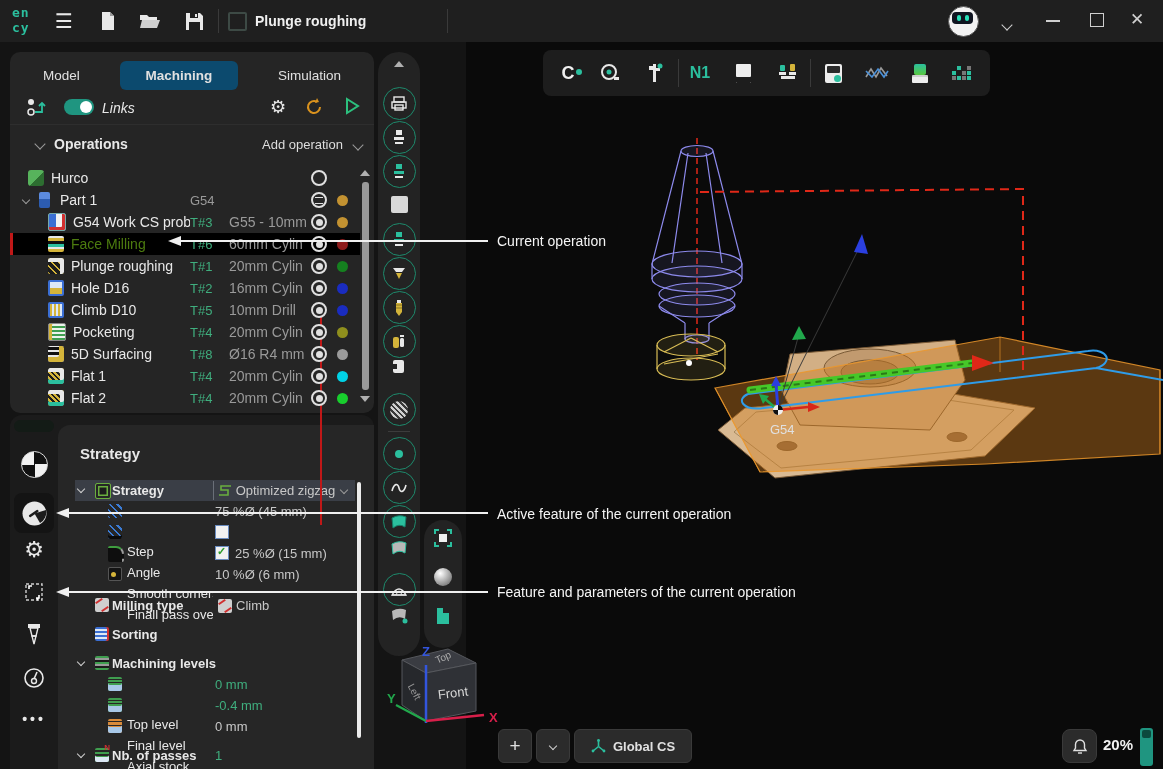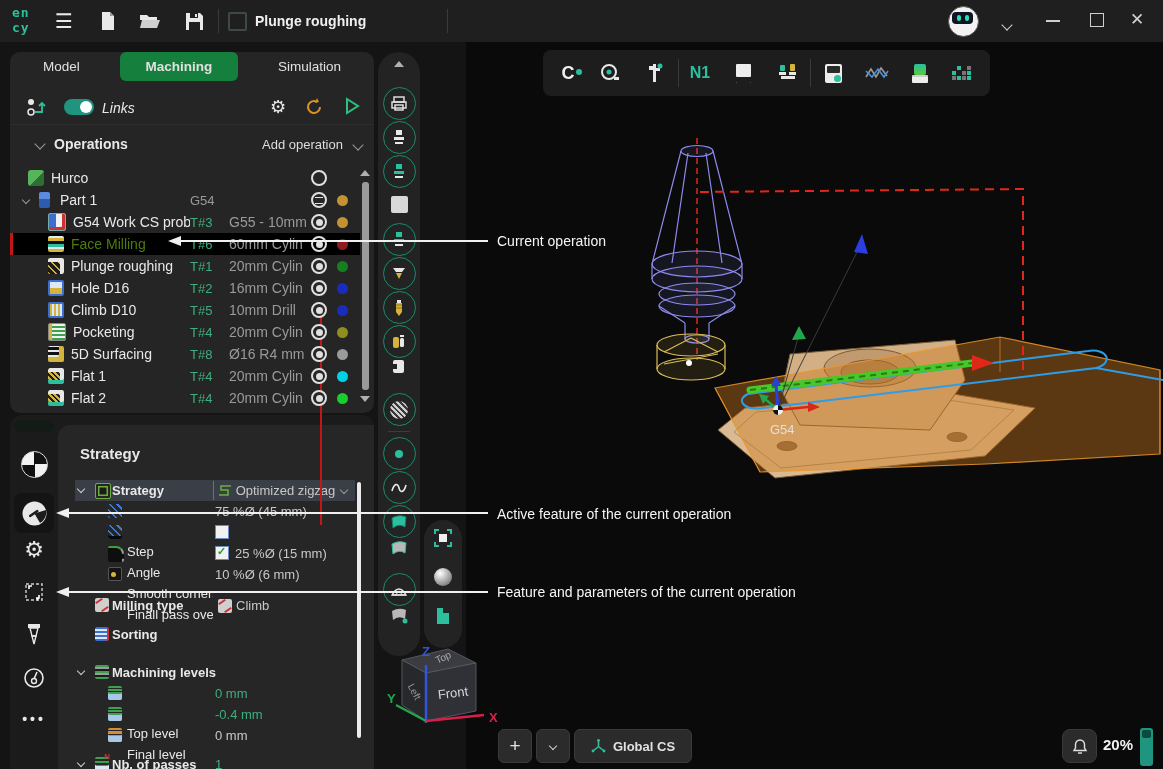--- a/index.html
+++ b/index.html
@@ -21,23 +21,23 @@
   .robot .eye{position:absolute;top:8px;width:4px;height:6px;border-radius:2px;background:#27e0b8;}
   .win-min{position:absolute;left:1046px;top:20px;width:14px;height:2px;background:#cfcfcf;}
   .win-max{position:absolute;left:1090px;top:13px;width:12px;height:12px;border:1.5px solid #cfcfcf;}
   .win-close{position:absolute;left:1130px;top:9px;font-size:17px;color:#cfcfcf;}
   .chev{display:inline-block;width:7px;height:7px;border-right:1.6px solid #cfcfcf;border-bottom:1.6px solid #cfcfcf;transform:rotate(45deg);}
   .chev.sm{width:5px;height:5px;}
   .chev.dim{border-color:#9a9a9a;}
 
   
   .card-top{position:absolute;left:10px;top:52px;width:364px;height:361px;background:#252525;border-radius:10px;}
-  .tabs{position:absolute;left:0;top:0;width:100%;height:38px;display:flex;align-items:flex-start;justify-content:space-around;}
+  .tabs{position:absolute;left:0;top:0;width:100%;height:38px;display:flex;align-items:flex-end;justify-content:space-around;}
   .tab{font-size:13.5px;color:#e0e0e0;padding:7px 26px;border-radius:6px;}
-  .tab.active{background:#15803d;font-weight:bold;}
+  .tab.active{background:#0c4a6e;font-weight:bold;}
   .linksbar{position:absolute;left:0;top:38px;width:100%;height:34px;border-bottom:1px solid #2e2e2e;font-style:italic;}
   .toggle{position:absolute;left:54px;top:9px;width:30px;height:16px;border-radius:8px;background:#1f9580;}
   .toggle::after{content:"";position:absolute;right:2px;top:2px;width:12px;height:12px;background:#fff;border-radius:50%;}
   .links-label{position:absolute;left:92px;top:10px;font-size:14px;}
   .ops-header{position:absolute;left:0;top:78px;width:100%;height:30px;}
   .ops-title{position:absolute;left:44px;top:6px;font-size:14px;font-weight:bold;}
   .add-op{position:absolute;left:252px;top:7px;font-size:13px;color:#dddddd;}
 
   
   .ops-list{position:absolute;left:0;top:115px;width:350px;}
@@ -442,21 +442,21 @@
           <span class="s-gic sic sic-mill"></span>
           <span class="s-glabel">Milling type</span>
           <span class="s-val" style="left:160px;"><span class="sic sic-mill" style="vertical-align:-3px;margin-right:4px;"></span><span>Climb</span></span>
         </div>
 
         <div class="srow" style="margin-top:8px;">
           <span class="s-gic sic sic-sort"></span>
           <span class="s-glabel">Sorting</span>
         </div>
 
-        <div class="srow" style="margin-top:17px;">
+        <div class="srow" style="margin-top:8px;">
           <span class="s-chev chev sm"></span>
           <span class="s-gic sic sic-levels"></span>
           <span class="s-glabel">Machining levels</span>
         </div>
 
         <div class="srow">
           <span class="s-cic sic sic-lvl"></span>
           <span class="s-clabel">Top level</span>
           <span class="s-val tl">0 mm</span>
         </div>

